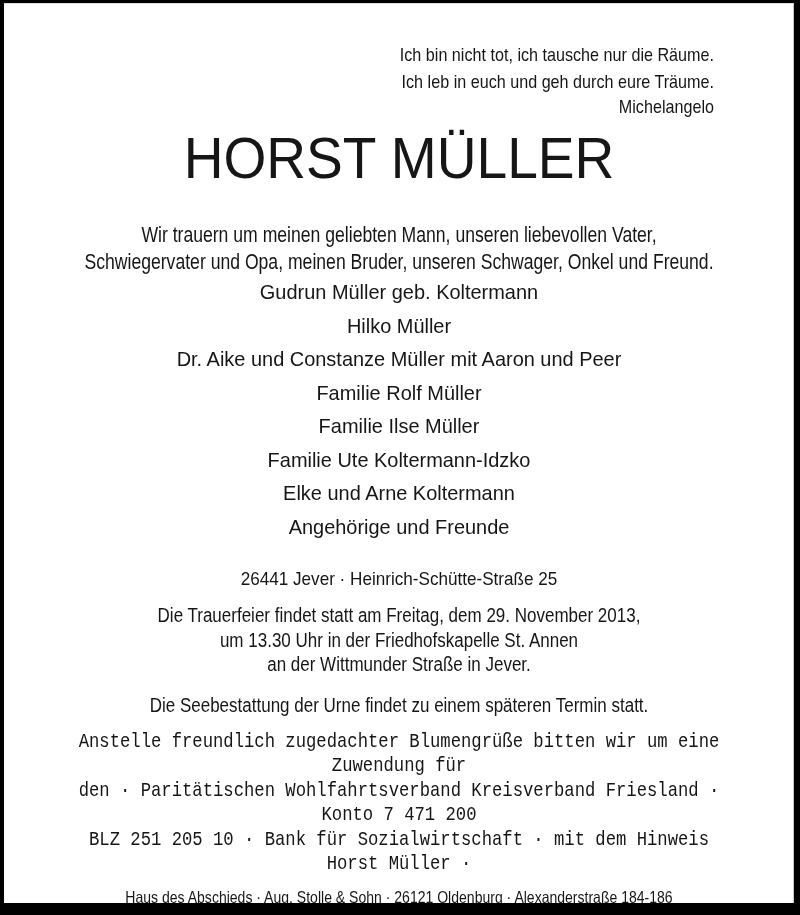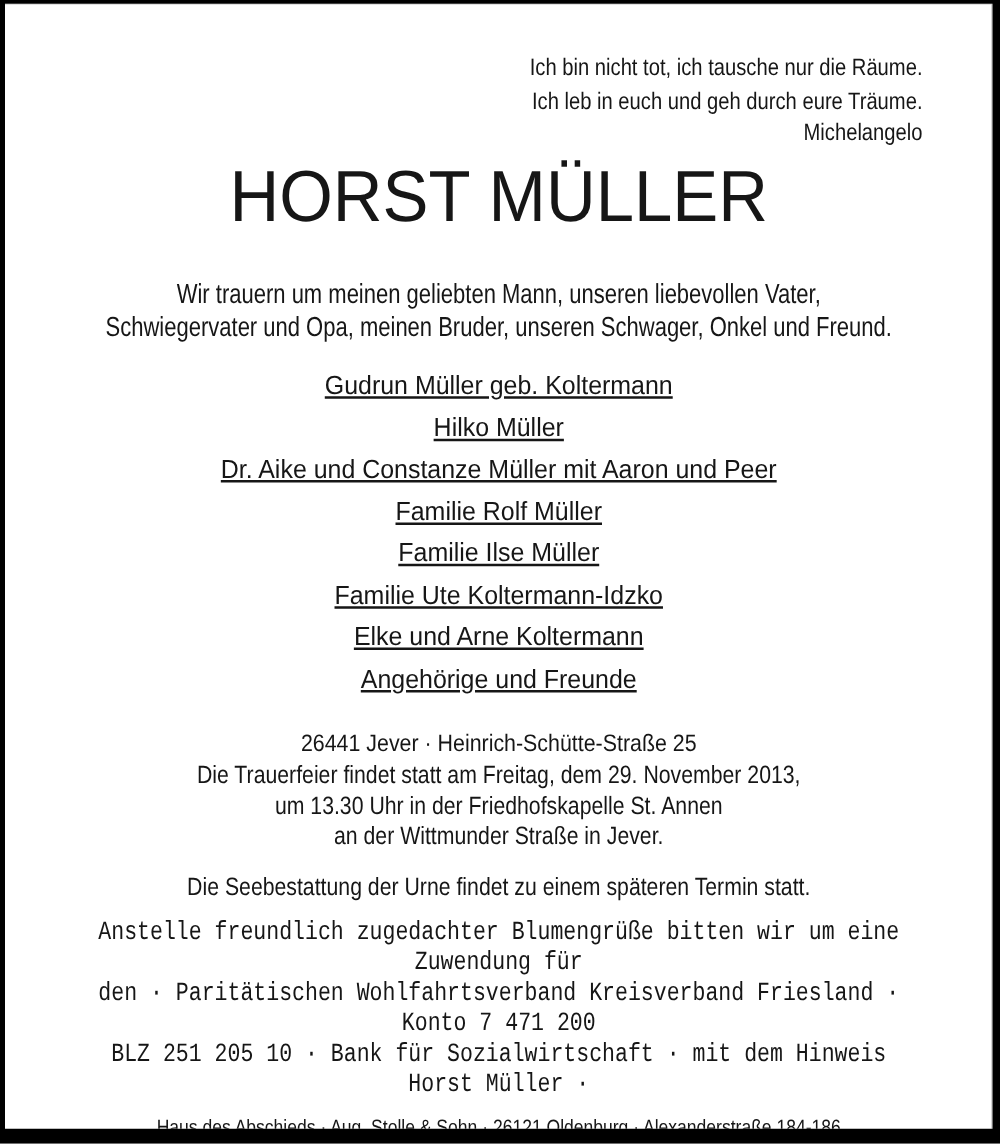--- a/index.html
+++ b/index.html
@@ -13,21 +13,21 @@
     border-top: 3px solid #000;
     border-left: 4px solid #000;
     border-right: 6px solid #000;
     border-bottom: 12px solid #000;
     box-shadow: inset -1px 0 0 #c9c9c9, inset 0 1px 0 #e0e0e0;
     font-family: "Liberation Sans", "DejaVu Sans", sans-serif;
     overflow: hidden;
     text-align: center;
   }
   
-  .quote { margin-top: 38px; padding-right: 56px; text-align: right; }
+  .quote { margin-top: 38px; padding-right: 80px; text-align: right; }
   .quote .q-line {
     font-size: 19px; line-height: 27px;
     transform: scaleX(0.85); transform-origin: 100% 50%;
   }
   .quote .q-attr {
     font-size: 19px; line-height: 24px;
     transform: scaleX(0.85); transform-origin: 100% 50%;
   }
   .name {
     margin: 8px 0 0 0; font-weight: 400;
@@ -37,30 +37,30 @@
   .dates { margin-top: 2px; }
   .dates div {
     font-size: 19px; line-height: 24px;
     transform: scaleX(0.85); transform-origin: 50% 50%;
   }
   .mourning { margin-top: 32px; }
   .mourning div {
     font-size: 22px; line-height: 27px;
     transform: scaleX(0.80); transform-origin: 50% 50%;
   }
-  .mourners { margin-top: 17px; text-decoration: underline; }
+  .mourners { margin-top: 0; }
   .mourners div {
     font-size: 21px; line-height: 33.5px;
     transform: scaleX(0.95); transform-origin: 50% 50%;
   }
   .address {
     margin-top: 24px; font-size: 19px; line-height: 24px;
     transform: scaleX(0.90); transform-origin: 50% 50%;
   }
-  .service { }
+  .service { margin-top: 12px; }
   .service div {
     font-size: 20px; line-height: 24.5px;
     transform: scaleX(0.85); transform-origin: 50% 50%;
   }
   .burial {
     margin-top: 16px; font-size: 20px; line-height: 24px;
     transform: scaleX(0.85); transform-origin: 50% 50%;
   }
   .donation { margin-top: 13px; font-family: Liberation Mono, monospace; }
   .donation div {

